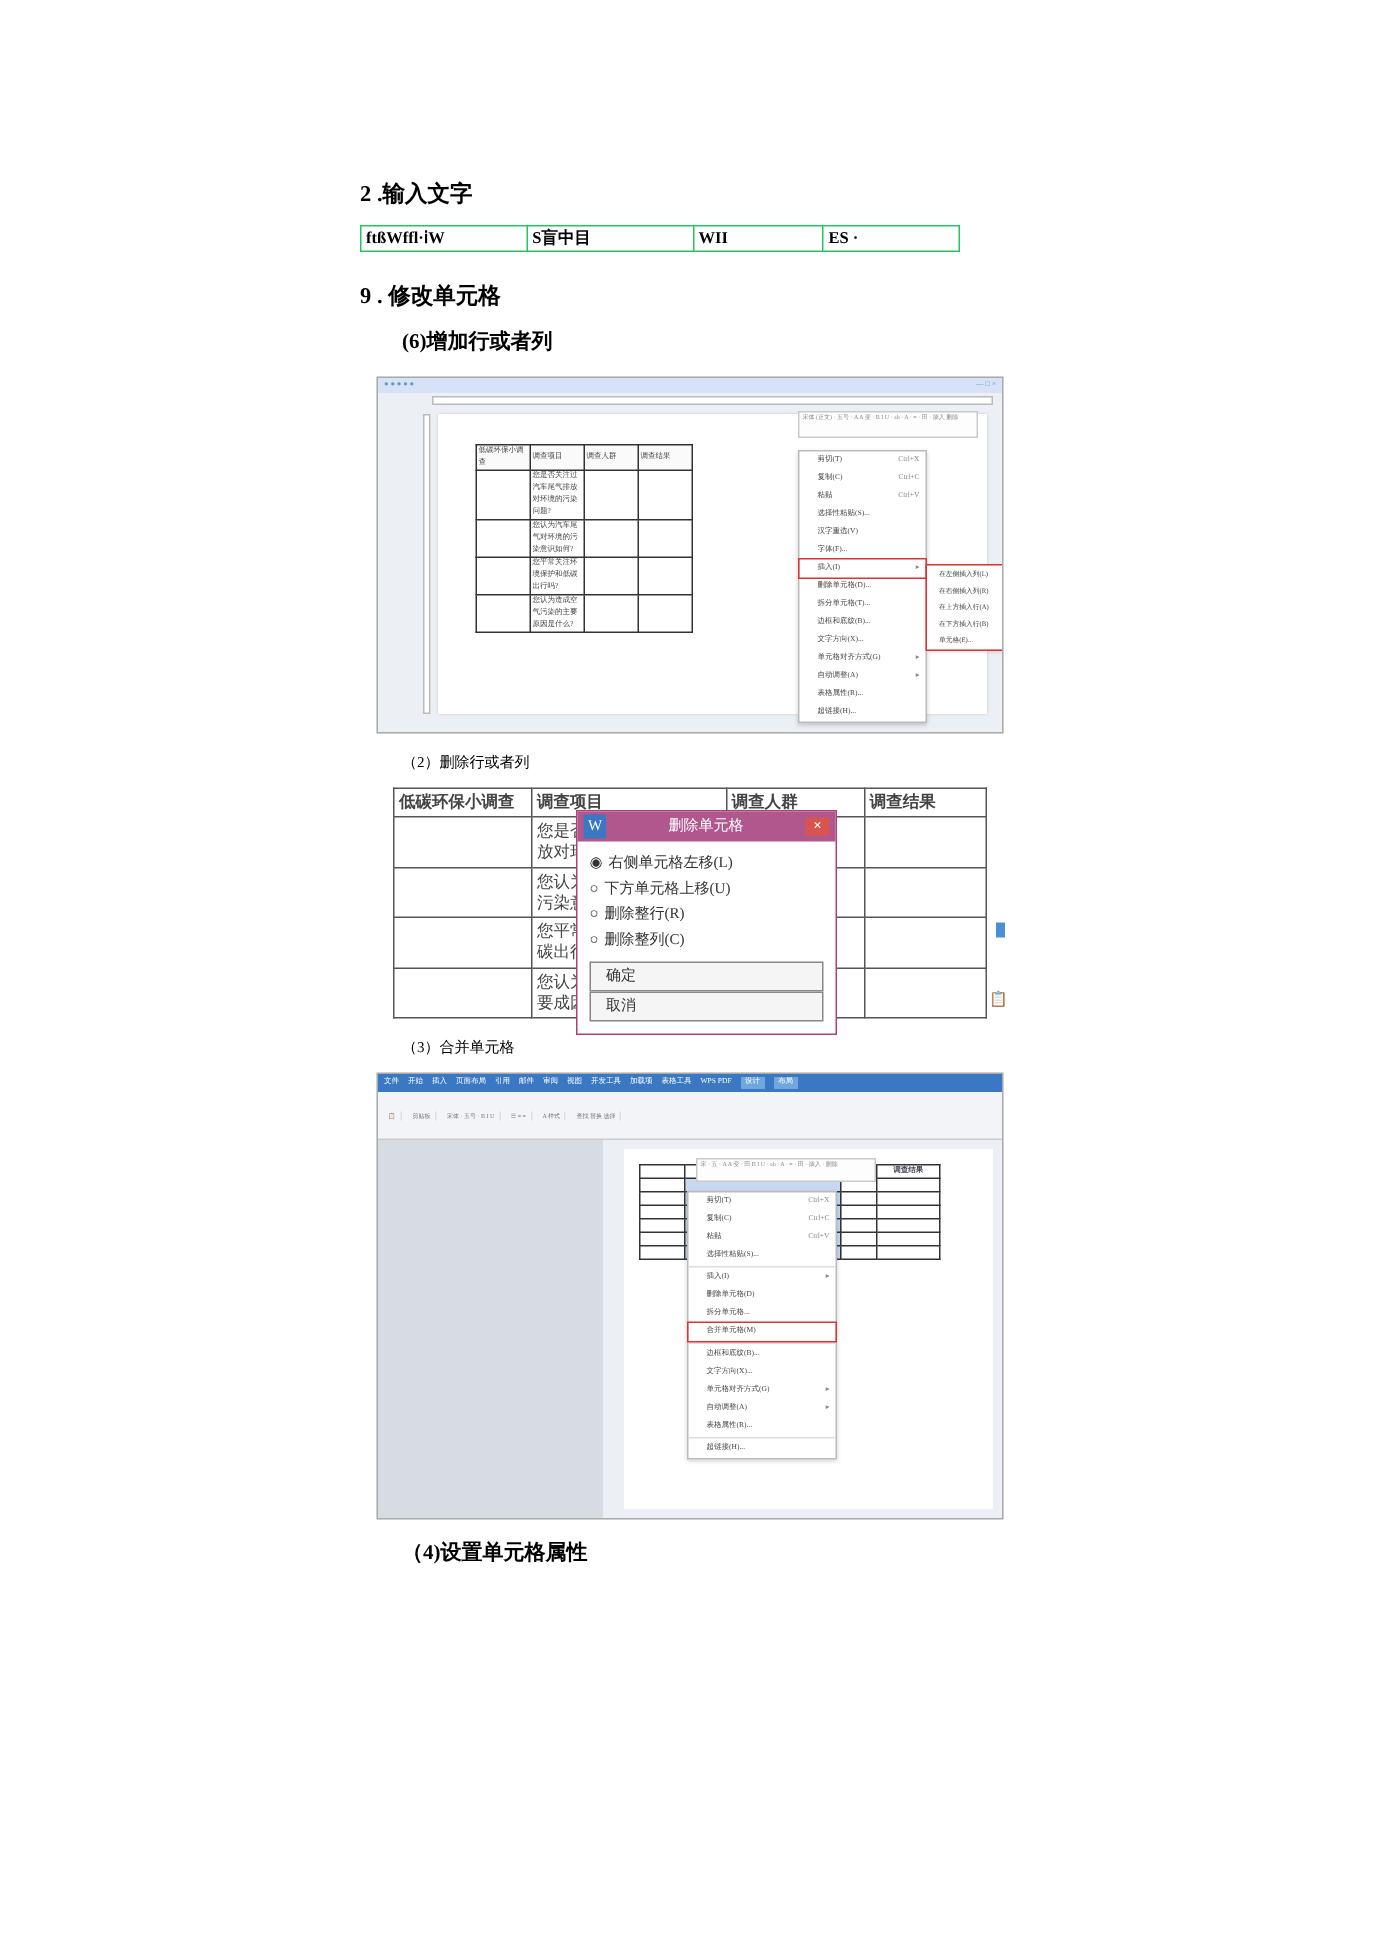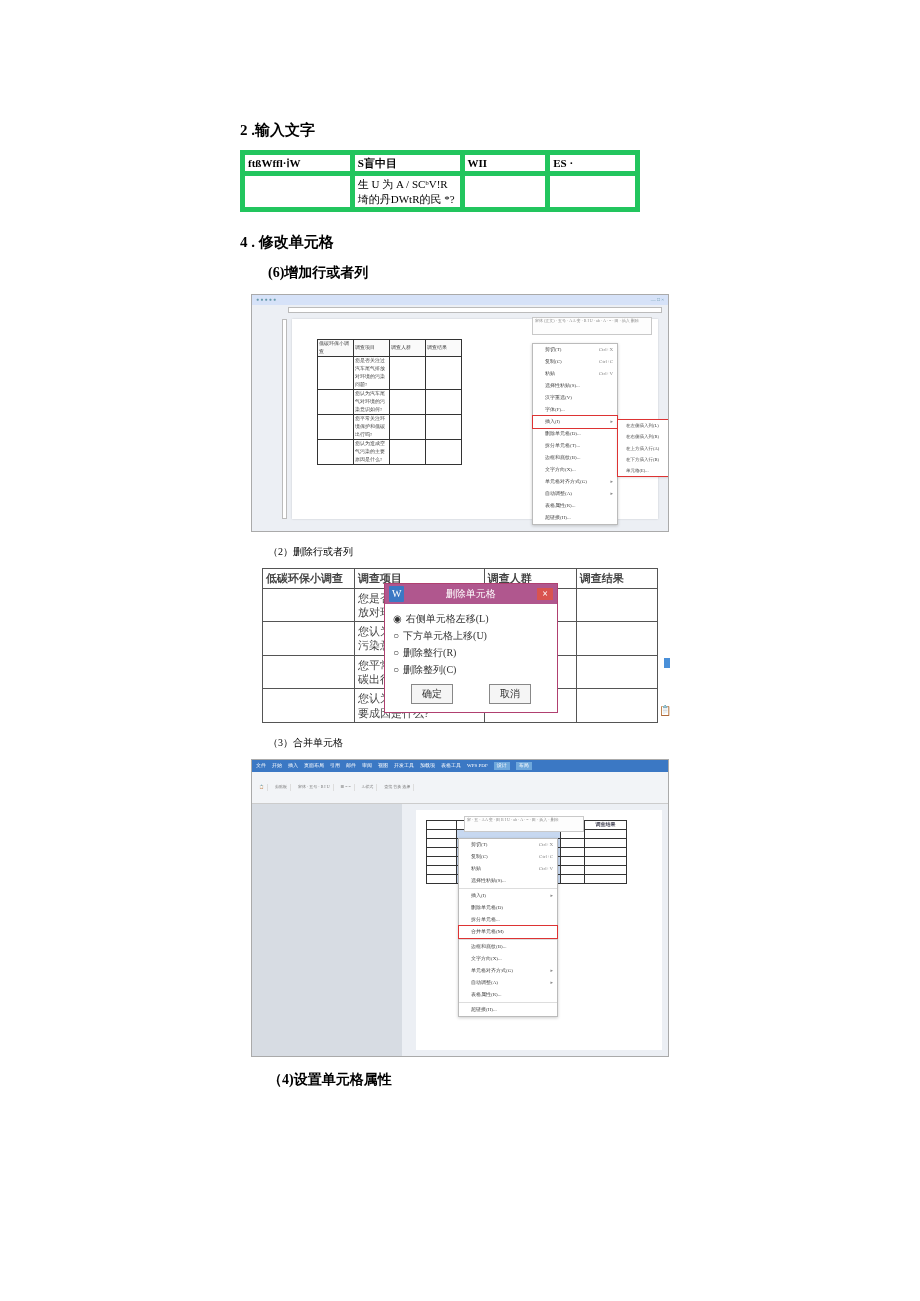--- a/index.html
+++ b/index.html
@@ -26,21 +26,21 @@
       font-size: 10px;
       margin: 8px 0 8px 28px;
     }
     table.data-table {
       border-collapse: collapse;
       width: 400px;
       margin-left: 0;
       font-size: 11px;
     }
     table.data-table td, table.data-table th {
-      border: 5px solid #22c55e;
+      border: 1px solid #22c55e;
       padding: 1px 3px;
       vertical-align: top;
       text-align: left;
       line-height: 1.3;
     }
     table.data-table th {
       font-weight: bold;
     }
     .col1 { width: 110px; }
     .col2 { width: 110px; }
@@ -184,20 +184,21 @@
       padding: 6px 8px 8px 8px;
     }
     .shot2 .dialog .opt {
       display: flex; align-items: center; gap: 4px;
       margin: 1px 0;
       font-size: 10px;
     }
     .shot2 .dialog .btns {
       display: flex; justify-content: space-around;
       margin-top: 6px;
+      flex-direction: column;
     }
     .shot2 .dialog .btn {
       border: 1px solid #888;
       padding: 1px 10px;
       font-size: 10px;
       background: #f5f5f5;
     }
 
     
     .shot3 {
@@ -286,30 +287,24 @@
 <div class="section-title">2 .输入文字</div>
 
 <table class="data-table">
   <tbody>
       <tr>
     <th class="col1">ftßWffl·ⅰW</th>
     <th class="col2">S盲中目</th>
     <th class="col3">WII</th>
     <th class="col4">ES ·</th>
   </tr>
-  <tr>
-    <td></td>
-    <td>生 U 为 A / SCᵇV!R埼的丹DWtR的民 *?</td>
-    <td></td>
-    <td></td>
-  </tr>
 </tbody>
   </table>
 
-<div class="section-title">4 . 修改单元格</div>
+<div class="section-title">9 . 修改单元格</div>
 <div class="sub-title">(6)增加行或者列</div>
 
 <div class="shot1">
   <div class="titlebar">
     <span>● ● ● ● ●</span>
     <span>— □ ×</span>
   </div>
   <div class="ruler"></div>
   <div class="vruler"></div>
   <div class="paper"></div>

